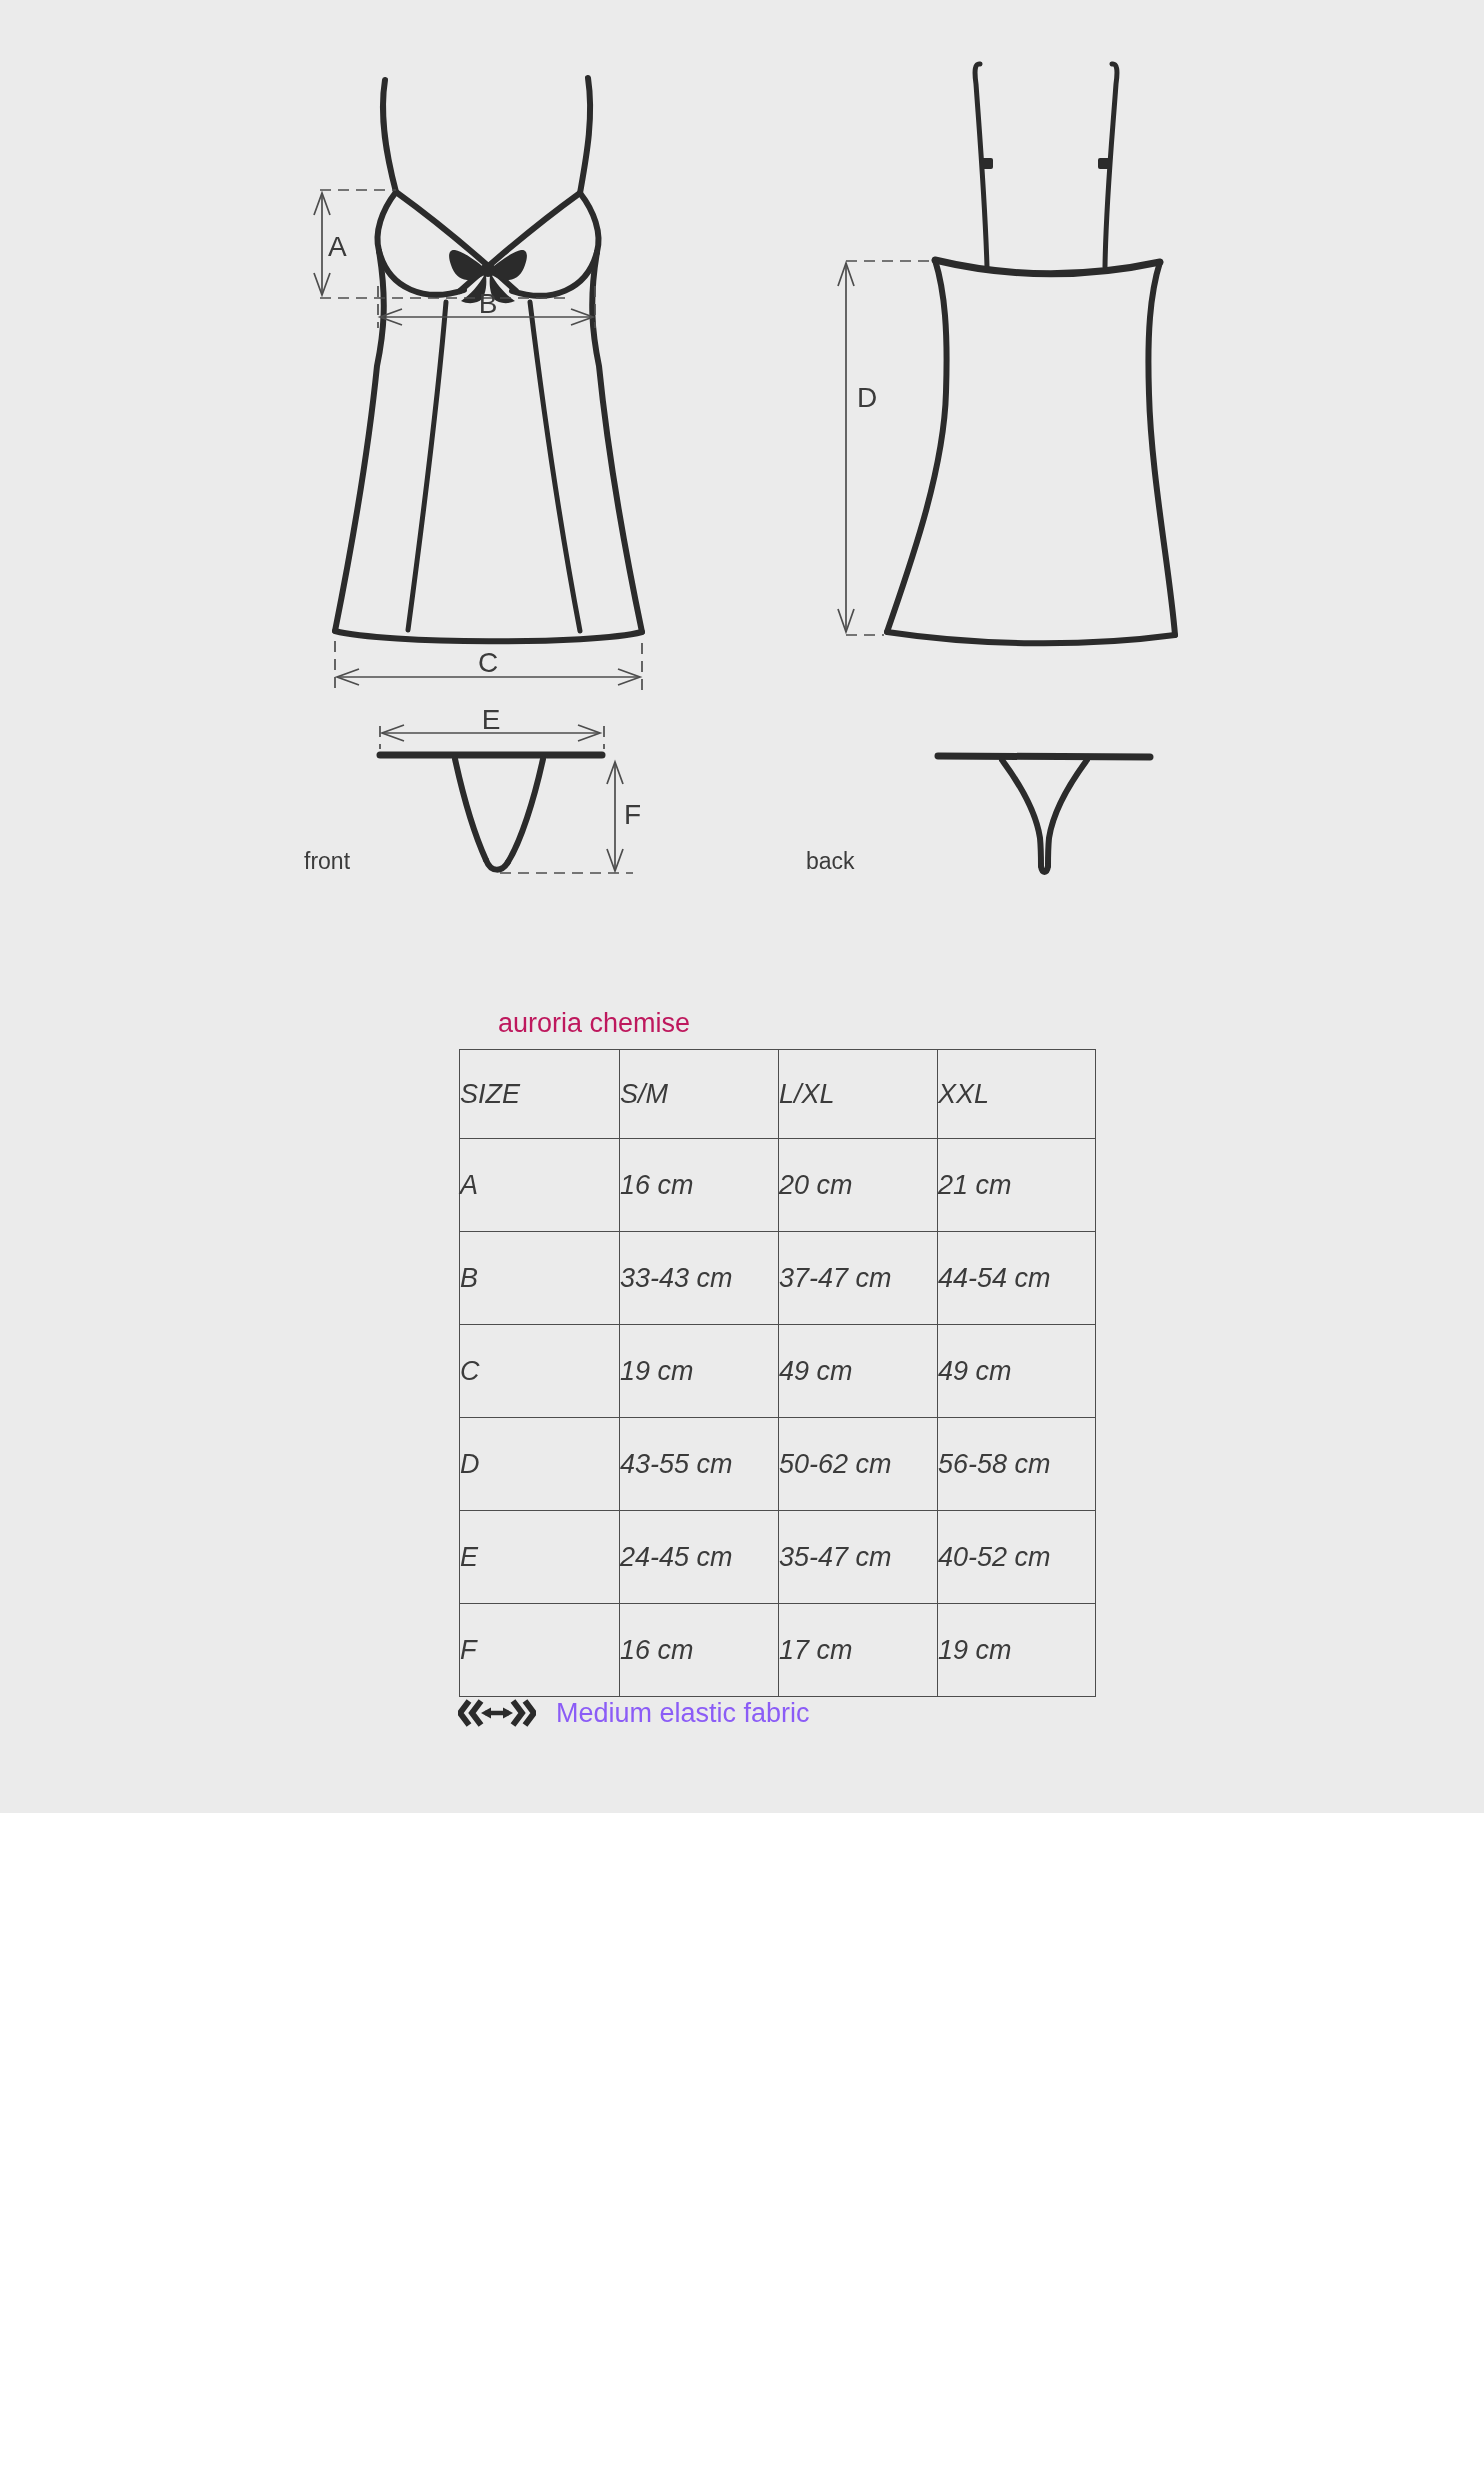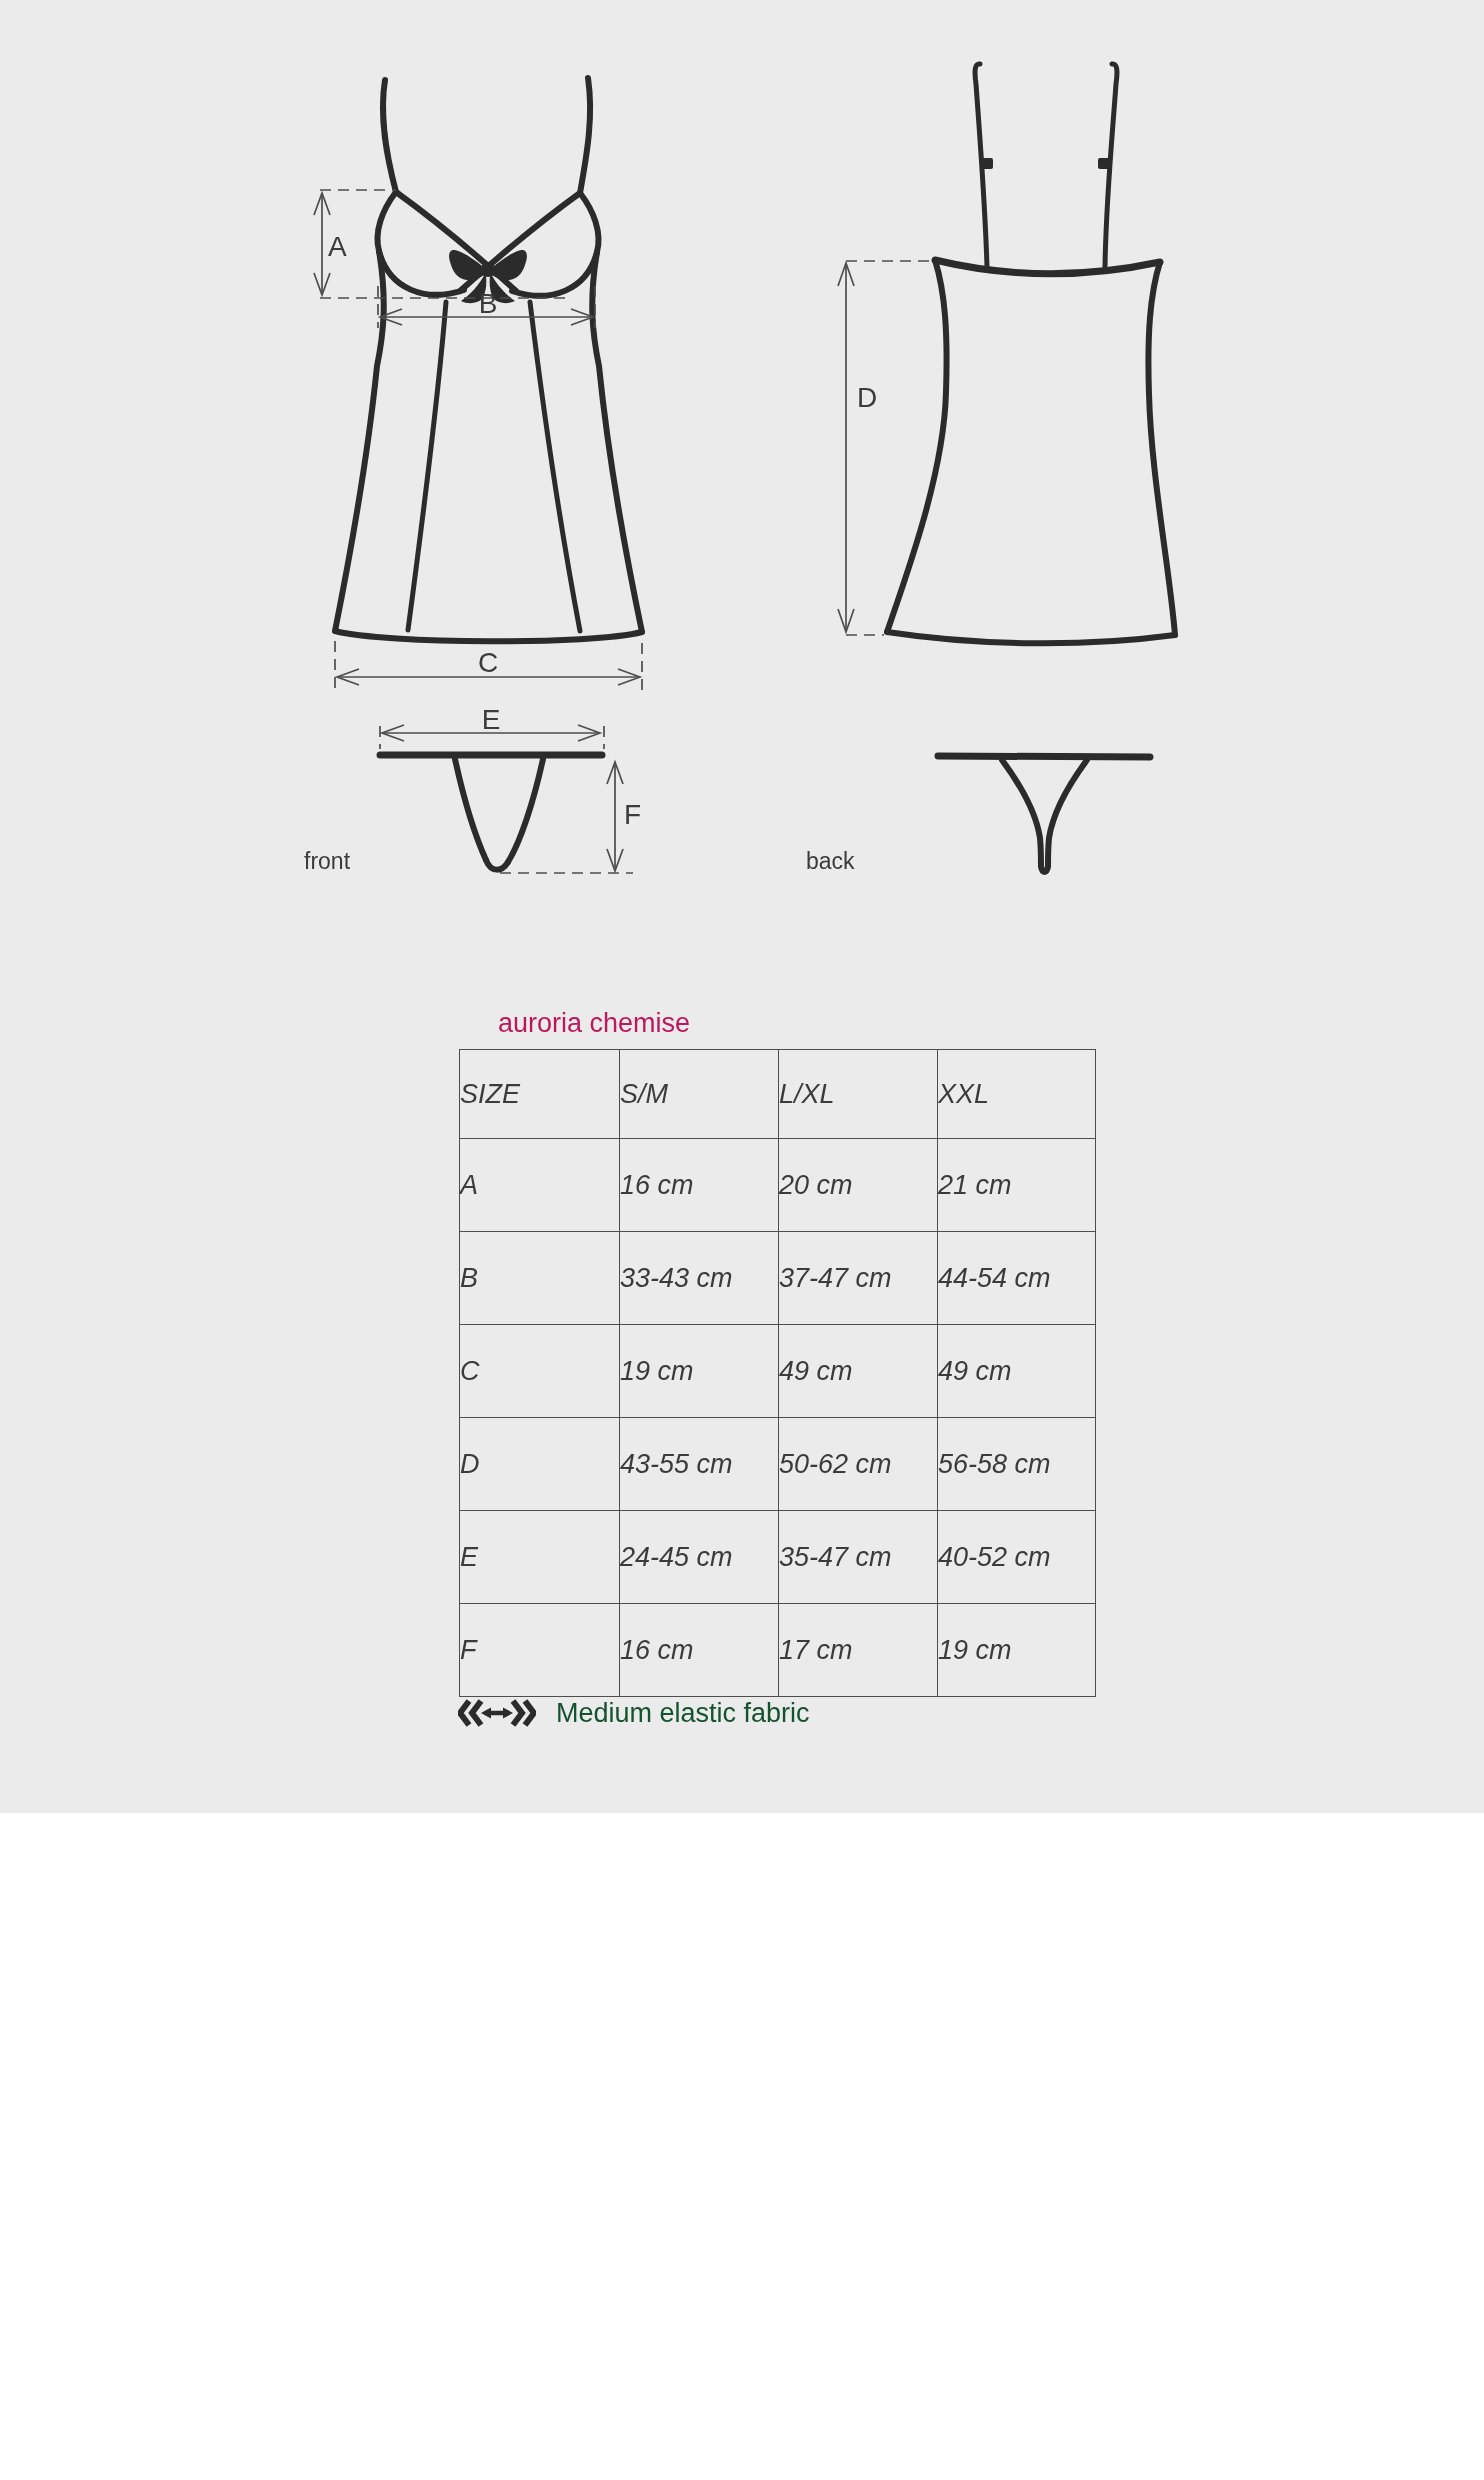--- a/index.html
+++ b/index.html
@@ -30,21 +30,21 @@
     font-size:27px;color:#3b3b3b;
   }
   table.size-table td{
     border:1.5px solid #4d4d4d;text-align:left;vertical-align:middle;padding:0;font-style:italic;
   }
   tr.header-row td{height:88px;}
   tr.data-row td{height:92px;}
   .fabric-note{
     position:absolute;left:458px;top:1698px;height:30px;
     display:flex;align-items:center;gap:20px;
-    font-size:27px;color:#14532d;
+    font-size:27px;color:#8b5cf6;
   }
   .fabric-note svg{display:block;}
   .ic{stroke:#2b2b2b;fill:none;}
 </style>
 </head>
 <body>
 
 <div class="page">
   <div class="gray-panel">
 

